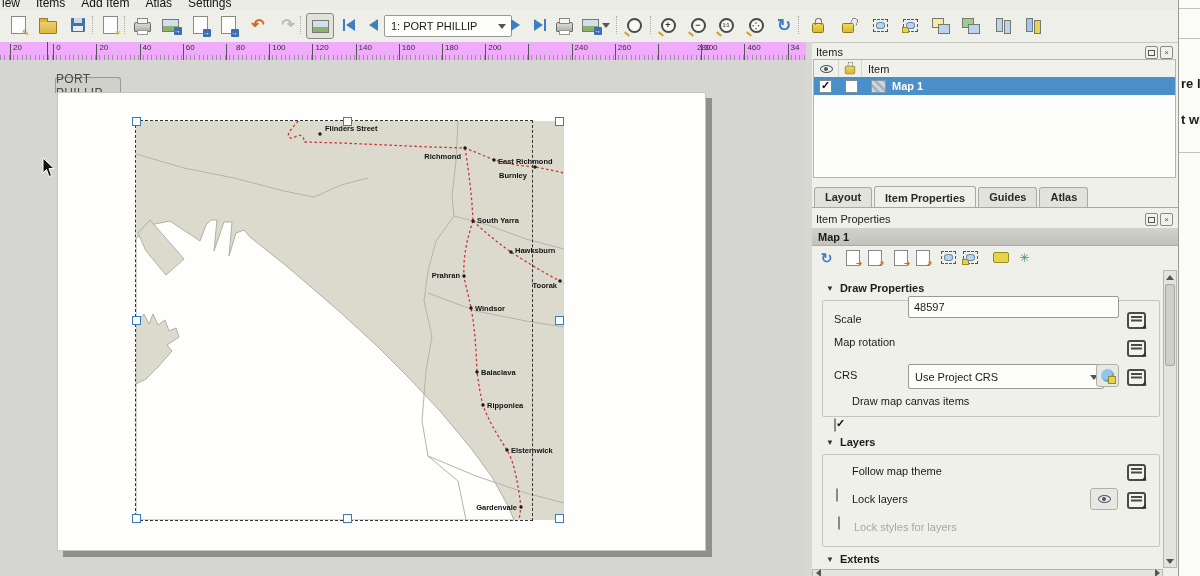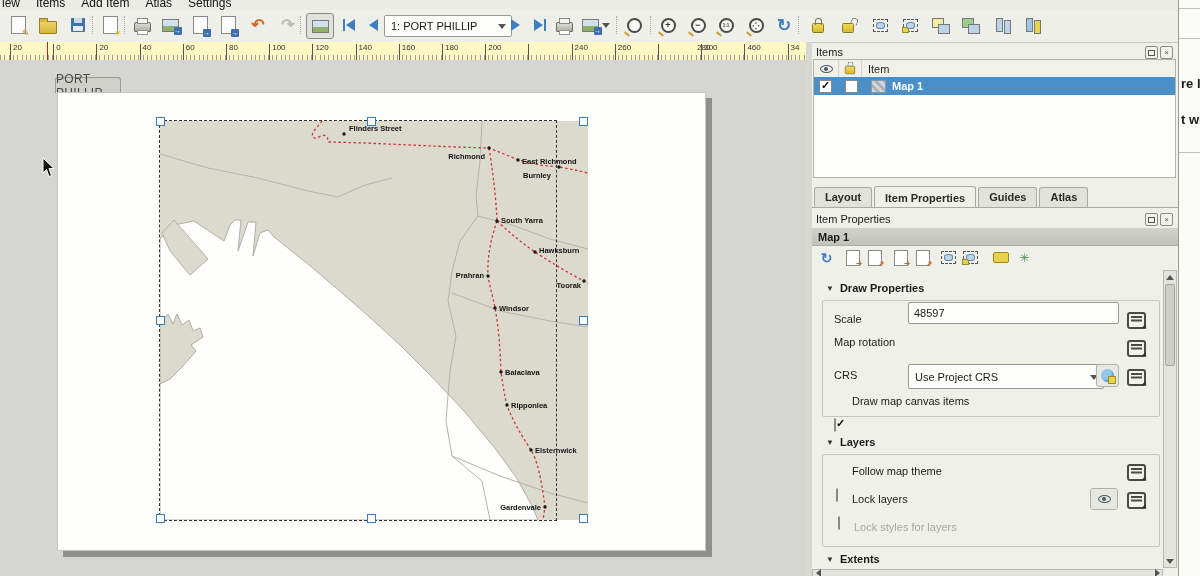--- a/index.html
+++ b/index.html
@@ -45,32 +45,32 @@
   .i-2rect i{position:absolute;width:10px;height:8px;border:1px solid #777;}
   .i-2rect .a{left:0;top:0;background:#f2eda0;}
   .i-2rect .b{left:6px;top:6px;background:#bcd4ea;}
   .i-2rect.swap .a{background:#9fd08a;}
   .i-2rect.tall i{width:5px;height:12px;}
   .i-2rect.tall .b{left:8px;top:2px;}
   .combo{background:#fdfdfb;border:1px solid #9a9a94;border-radius:2px;display:flex;align-items:center;padding:0 6px;position:relative;white-space:nowrap;}
   .combo .arr{position:absolute;right:5px;top:50%;margin-top:-2px;width:0;height:0;border:4px solid transparent;border-top:5px solid #555;border-bottom:0;}
   .pressed{border:1px solid #8a8a84;background:#e2e2dc;border-radius:3px;}
   
-  #ruler{left:0;top:42px;width:810px;height:18px;background:#fef9c3;border-bottom:1px solid #8a8a84;overflow:hidden;}
+  #ruler{left:0;top:42px;width:810px;height:18px;background:#f0abfc;border-bottom:1px solid #8a8a84;overflow:hidden;}
   #ruler .minor{position:absolute;left:0;right:0;bottom:0;height:5px;background:repeating-linear-gradient(90deg,#888 0 1px,transparent 1px 4.32px);opacity:.8;}
   .rtick{position:absolute;top:2px;bottom:0;width:1px;background:#555;}
   .rlab{position:absolute;top:1px;font-size:8px;color:#333;}
   #ruler-marker{position:absolute;top:0;bottom:0;width:1px;background:#c02020;}
   
   #canvas{left:0;top:60px;width:806px;height:516px;background:#d5d5d1;overflow:hidden;}
   #page-tab{left:55px;top:17px;width:64px;height:15px;background:#d0d0ca;border:1px solid #9a9a94;border-bottom:none;border-radius:3px 3px 0 0;font-size:12px;color:#4a4a46;display:flex;align-items:center;justify-content:center;letter-spacing:.3px;}
   #page{left:57px;top:32px;width:649px;height:459px;background:#fefefd;border:1px solid #c5c5c0;box-sizing:border-box;}
   #page-shadow-r{left:706px;top:38px;width:6px;height:459px;background:#8f8f8b;}
   #page-shadow-b{left:63px;top:491px;width:649px;height:6px;background:#8f8f8b;}
-  #map-item{left:160px;top:61px;width:396px;height:399px;outline:1px dashed #333;}
+  #map-item{left:136px;top:61px;width:396px;height:399px;outline:1px dashed #333;}
   .hdl{position:absolute;width:9px;height:9px;background:#fff;border:1.5px solid #3a7cc0;box-sizing:border-box;z-index:5;}
   .stlab{font:bold 7.5px "Liberation Sans",sans-serif;fill:#111;}
   
   #splitter{left:806px;top:42px;width:6px;height:534px;background:#d8d8d2;}
   #rightcol{left:812px;top:42px;width:366px;height:534px;background:#f0f0ea;overflow:hidden;}
   .ptitle{position:absolute;left:0;right:0;height:17px;display:flex;align-items:center;padding-left:4px;font-size:11px;color:#1a1a1a;border-top:1px solid #c8c8c2;}
   .dkb{width:11px;height:11px;border:1px solid #8a8a84;border-radius:2px;background:#f2f2ec;display:flex;align-items:center;justify-content:center;font-size:8px;color:#555;line-height:1;}
   .dkb .fi{width:5px;height:4px;border:1px solid #555;}
   #items-list{position:absolute;left:1px;top:17px;width:363px;height:119px;background:#fdfdfb;border:1px solid #b4b4ae;box-sizing:border-box;}
   #items-header{position:absolute;left:0;top:0;right:0;height:17px;background:#f1f1ec;border-bottom:1px solid #cfcfc9;display:flex;align-items:center;}
@@ -289,21 +289,21 @@
       <span class="rlab" style="left: 13px;">20</span>
       <div class="rtick" style="left: 53.2px;"></div>
       <span class="rlab" style="left: 56.2px;">0</span>
       <div class="rtick" style="left: 96.4px;"></div>
       <span class="rlab" style="left: 99.4px;">20</span>
       <div class="rtick" style="left: 139.6px;"></div>
       <span class="rlab" style="left: 142.6px;">40</span>
       <div class="rtick" style="left: 182.8px;"></div>
       <span class="rlab" style="left: 185.8px;">60</span>
       <div class="rtick" style="left: 226px;"></div>
-      <span class="rlab" style="left: 229px;">80</span>
+      <span class="rlab" style="left: 236px;">80</span>
       <div class="rtick" style="left: 269.2px;"></div>
       <span class="rlab" style="left: 272.2px;">100</span>
       <div class="rtick" style="left: 312.4px;"></div>
       <span class="rlab" style="left: 315.4px;">120</span>
       <div class="rtick" style="left: 355.6px;"></div>
       <span class="rlab" style="left: 358.6px;">140</span>
       <div class="rtick" style="left: 398.8px;"></div>
       <span class="rlab" style="left: 401.8px;">160</span>
       <div class="rtick" style="left: 442px;"></div>
       <span class="rlab" style="left: 445px;">180</span>
@@ -476,21 +476,21 @@
         </div>
     </div>
 
     
     <div class="sect" style="left:14px;top:240px">
         <span class="tri">▼</span>
         <span>Draw Properties</span>
       </div>
     <div class="grp" style="left:10px;top:258px;width:336px;height:115px"></div>
     <span class="lbl" style="left:22px;top:271px">Scale</span>
-    <div class="inp" style="left:96px;top:260px;width:211px;height:22px">
+    <div class="inp" style="left:96px;top:254px;width:211px;height:22px">
         <span>48597</span>
       </div>
     <div class="ovr" style="left:315px;top:270px"></div>
     <span class="lbl" style="left:22px;top:294px">Map rotation</span>
     <div class="ovr" style="left:315px;top:298px"></div>
     <span class="lbl" style="left:22px;top:327px">CRS</span>
     <div class="combo abs" style="left:96px;top:322px;width:182px;height:23px">
         <span>Use Project CRS</span>
         <span class="arr"></span>
       </div>

